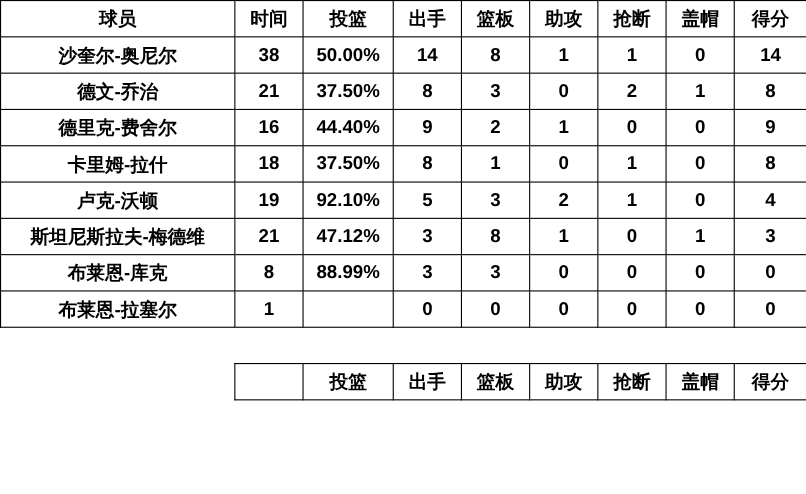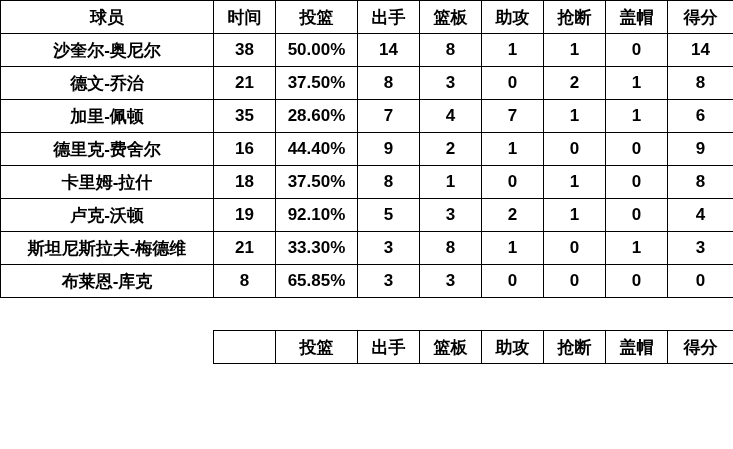--- a/index.html
+++ b/index.html
@@ -119,31 +119,20 @@
         <td>21</td>
         <td>37.50%</td>
         <td>8</td>
         <td>3</td>
         <td>0</td>
         <td>2</td>
         <td>1</td>
         <td>8</td>
       </tr>
 
-      <tr>
-        <td class="player">加里-佩顿</td>
-        <td>35</td>
-        <td>28.60%</td>
-        <td>7</td>
-        <td>4</td>
-        <td>7</td>
-        <td>1</td>
-        <td>1</td>
-        <td>6</td>
-      </tr>
 
 
       <tr>
         <td class="player">德里克-费舍尔</td>
         <td>16</td>
         <td>44.40%</td>
         <td>9</td>
         <td>2</td>
         <td>1</td>
         <td>0</td>
@@ -171,41 +160,52 @@
         <td>3</td>
         <td>2</td>
         <td>1</td>
         <td>0</td>
         <td>4</td>
       </tr>
 
       <tr>
         <td class="player">斯坦尼斯拉夫-梅德维</td>
         <td>21</td>
-        <td>33.30%</td>
+        <td>47.12%</td>
         <td>3</td>
         <td>8</td>
         <td>1</td>
         <td>0</td>
         <td>1</td>
         <td>3</td>
       </tr>
 
       <tr>
         <td class="player">布莱恩-库克</td>
         <td>8</td>
-        <td>65.85%</td>
-        <td>3</td>
-        <td>3</td>
-        <td>0</td>
-        <td>0</td>
-        <td>0</td>
-        <td>0</td>
-      </tr>
-
+        <td>88.99%</td>
+        <td>3</td>
+        <td>3</td>
+        <td>0</td>
+        <td>0</td>
+        <td>0</td>
+        <td>0</td>
+      </tr>
+
+      <tr>
+        <td class="player">布莱恩-拉塞尔</td>
+        <td>1</td>
+        <td></td>
+        <td>0</td>
+        <td>0</td>
+        <td>0</td>
+        <td>0</td>
+        <td>0</td>
+        <td>0</td>
+      </tr>
 
       <tr class="spacer-row">
         <td class="no-border"></td>
         <td class="no-border"></td>
         <td class="no-border"></td>
         <td class="no-border"></td>
         <td class="no-border"></td>
         <td class="no-border"></td>
         <td class="no-border"></td>
         <td class="no-border"></td>

